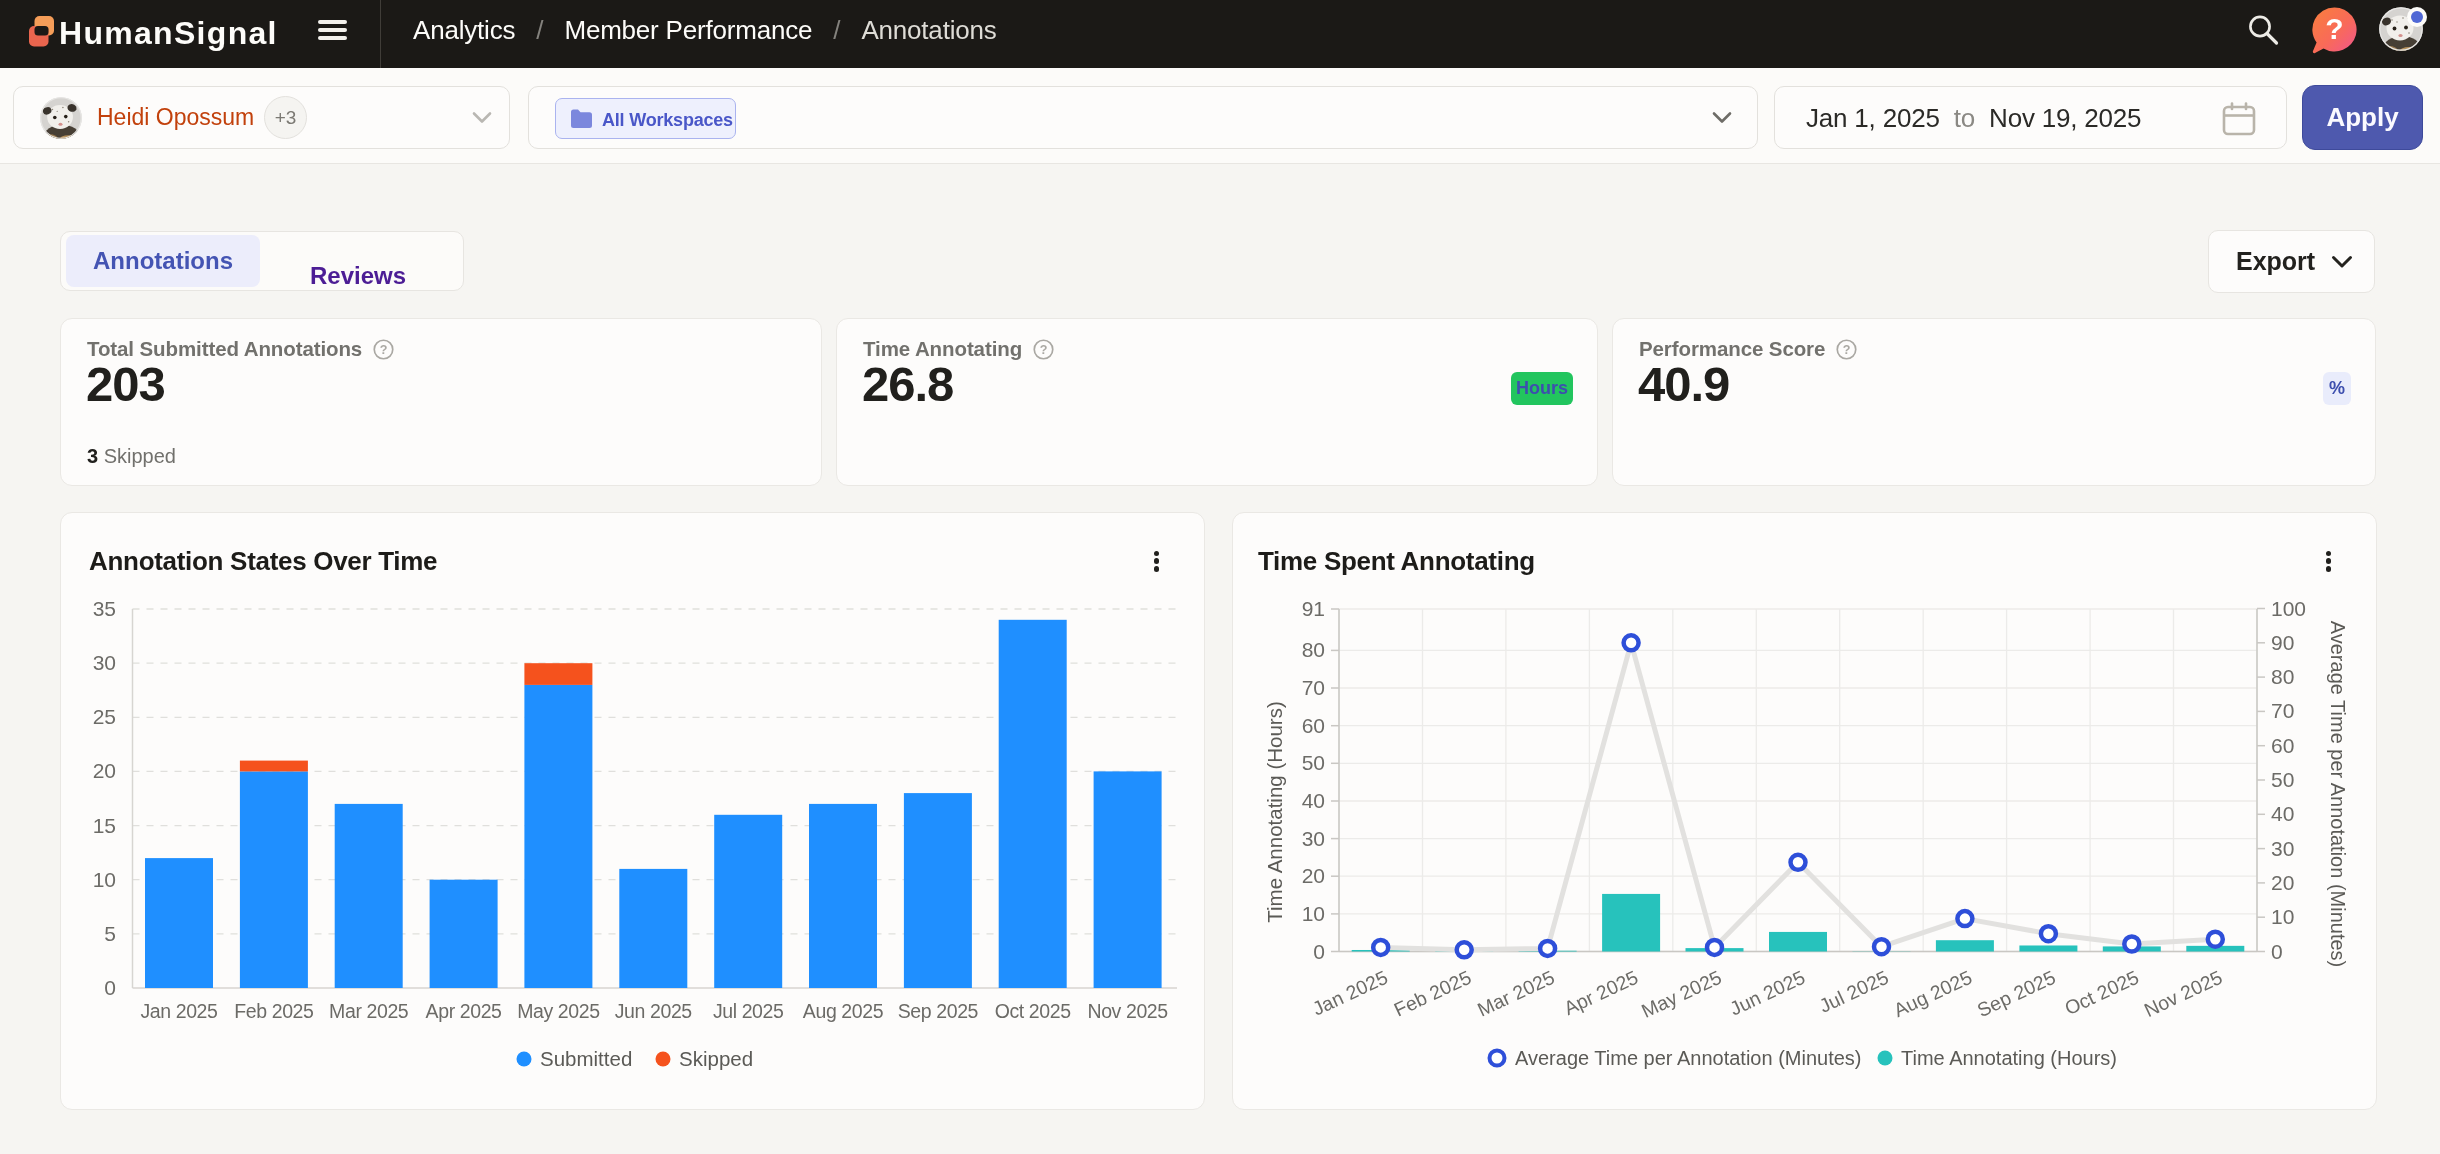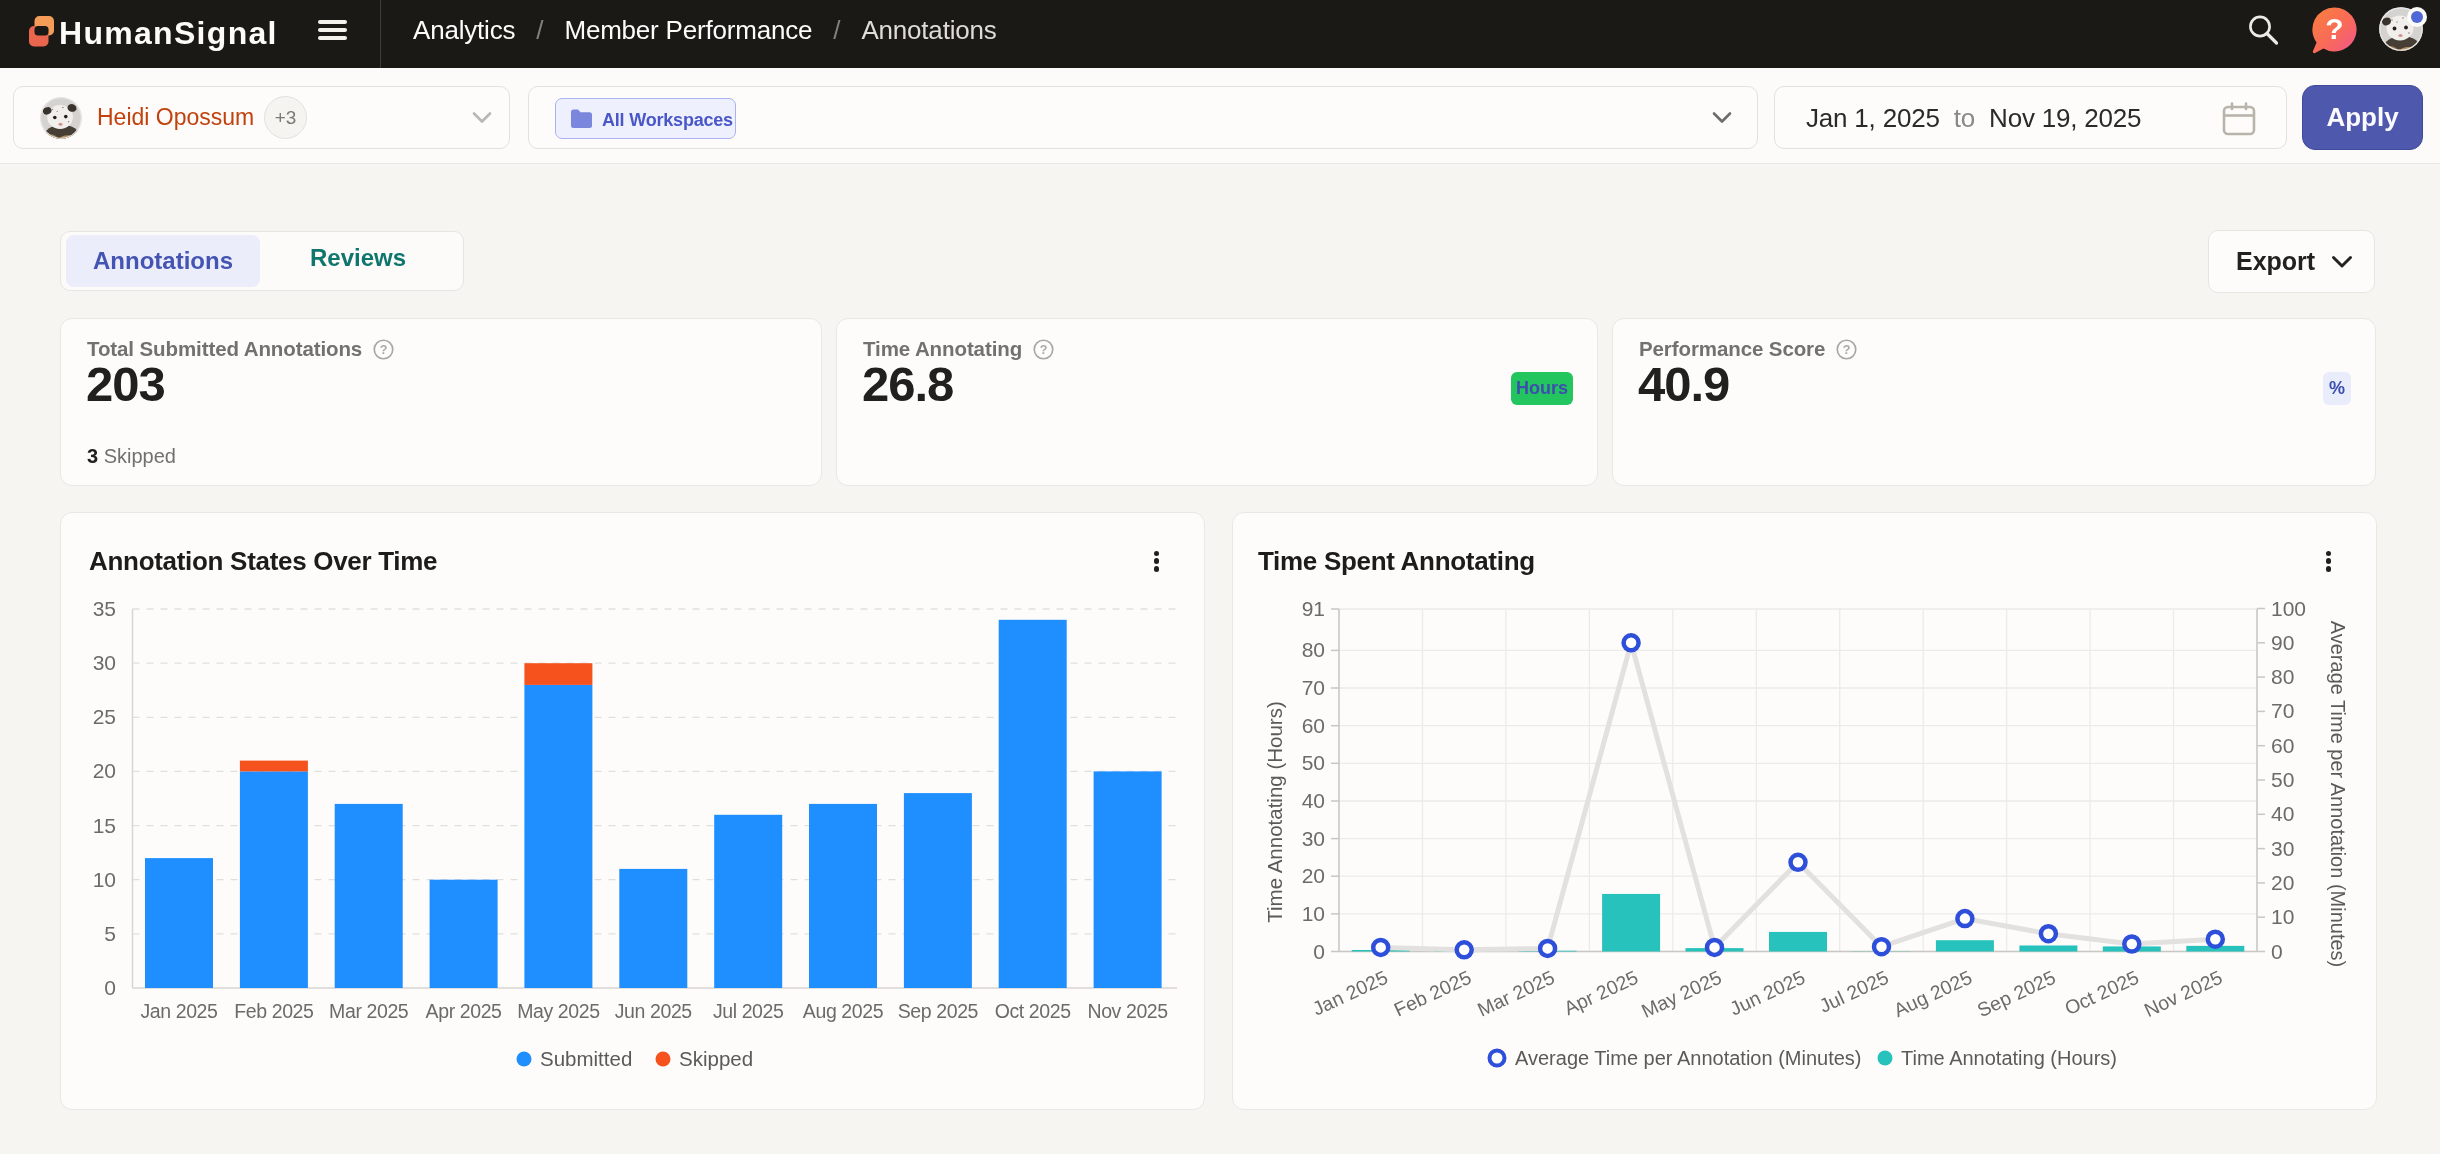--- a/index.html
+++ b/index.html
@@ -103,21 +103,21 @@
 <div class="abs" style="left:1806px;top:103px;font-size:26px;font-weight:500;color:#2b2a27;letter-spacing:-0.2px">Jan 1, 2025 <span style="color:#8b8984;font-weight:400">&nbsp;to&nbsp;</span> Nov 19, 2025</div>
 <svg class="abs" style="left:2221px;top:101px" width="36" height="36" viewBox="0 0 36 36" fill="none">
 <rect x="3" y="6" width="30" height="27" rx="4" stroke="#b9b4aa" stroke-width="2.6"></rect>
 <line x1="3" y1="14.5" x2="33" y2="14.5" stroke="#b9b4aa" stroke-width="2.6"></line>
 <line x1="11" y1="2.5" x2="11" y2="8" stroke="#b9b4aa" stroke-width="2.6" stroke-linecap="round"></line>
 <line x1="25" y1="2.5" x2="25" y2="8" stroke="#b9b4aa" stroke-width="2.6" stroke-linecap="round"></line>
 </svg>
 <div class="abs" style="left:2302px;top:85px;width:121px;height:65px;background:#4e59ae;border:1px solid #3e4a9b;border-radius:13px;display:flex;align-items:center;justify-content:center;color:#fbfaff;font-size:26px;font-weight:700">Apply</div>
 <div class="abs" style="left:60px;top:231px;width:404px;height:60px;background:#fcfbf9;border:1px solid #e7e5e1;border-radius:10px"></div>
 <div class="abs" style="left:66px;top:235px;width:194px;height:52px;background:#ecedfb;border-radius:8px;display:flex;align-items:center;justify-content:center;color:#4454b3;font-size:24px;font-weight:700">Annotations</div>
-<div class="abs" style="left:260px;top:232px;width:196px;height:52px;display:flex;align-items:center;justify-content:center;color:#0f766e;font-size:24px;font-weight:700">Reviews</div>
+<div class="abs" style="left:260px;top:250px;width:196px;height:52px;display:flex;align-items:center;justify-content:center;color:#4c1d95;font-size:24px;font-weight:700">Reviews</div>
 <div class="abs" style="left:2208px;top:230px;width:167px;height:63px;background:#fdfcfb;border:1px solid #e7e5e1;border-radius:10px"></div>
 <div class="abs" style="left:2236px;top:247px;font-size:25px;font-weight:600;color:#22211e">Export</div>
 <svg class="abs" style="left:2331px;top:255px" width="22" height="14" viewBox="0 0 22 14" fill="none">
     <path d="M2.5 2.5 L11 11 L19.5 2.5" stroke="#24231f" stroke-width="3" stroke-linecap="round" stroke-linejoin="round"></path>
   </svg>
 <div class="abs" style="left:60px;top:318px;width:762px;height:168px;background:#fdfcfb;border:1px solid #eae8e4;border-radius:12px"></div>
 <div class="abs" style="left:87px;top:337px;display:flex;align-items:center;gap:11px">
     <span style="font-size:20.5px;font-weight:600;color:#72716d;letter-spacing:-0.1px">Total Submitted Annotations</span>
 <svg width="21" height="21" viewBox="0 0 20 20" fill="none" style="flex:none">
 <circle cx="10" cy="10" r="8.8" stroke="#aaa8a3" stroke-width="1.6"></circle>

